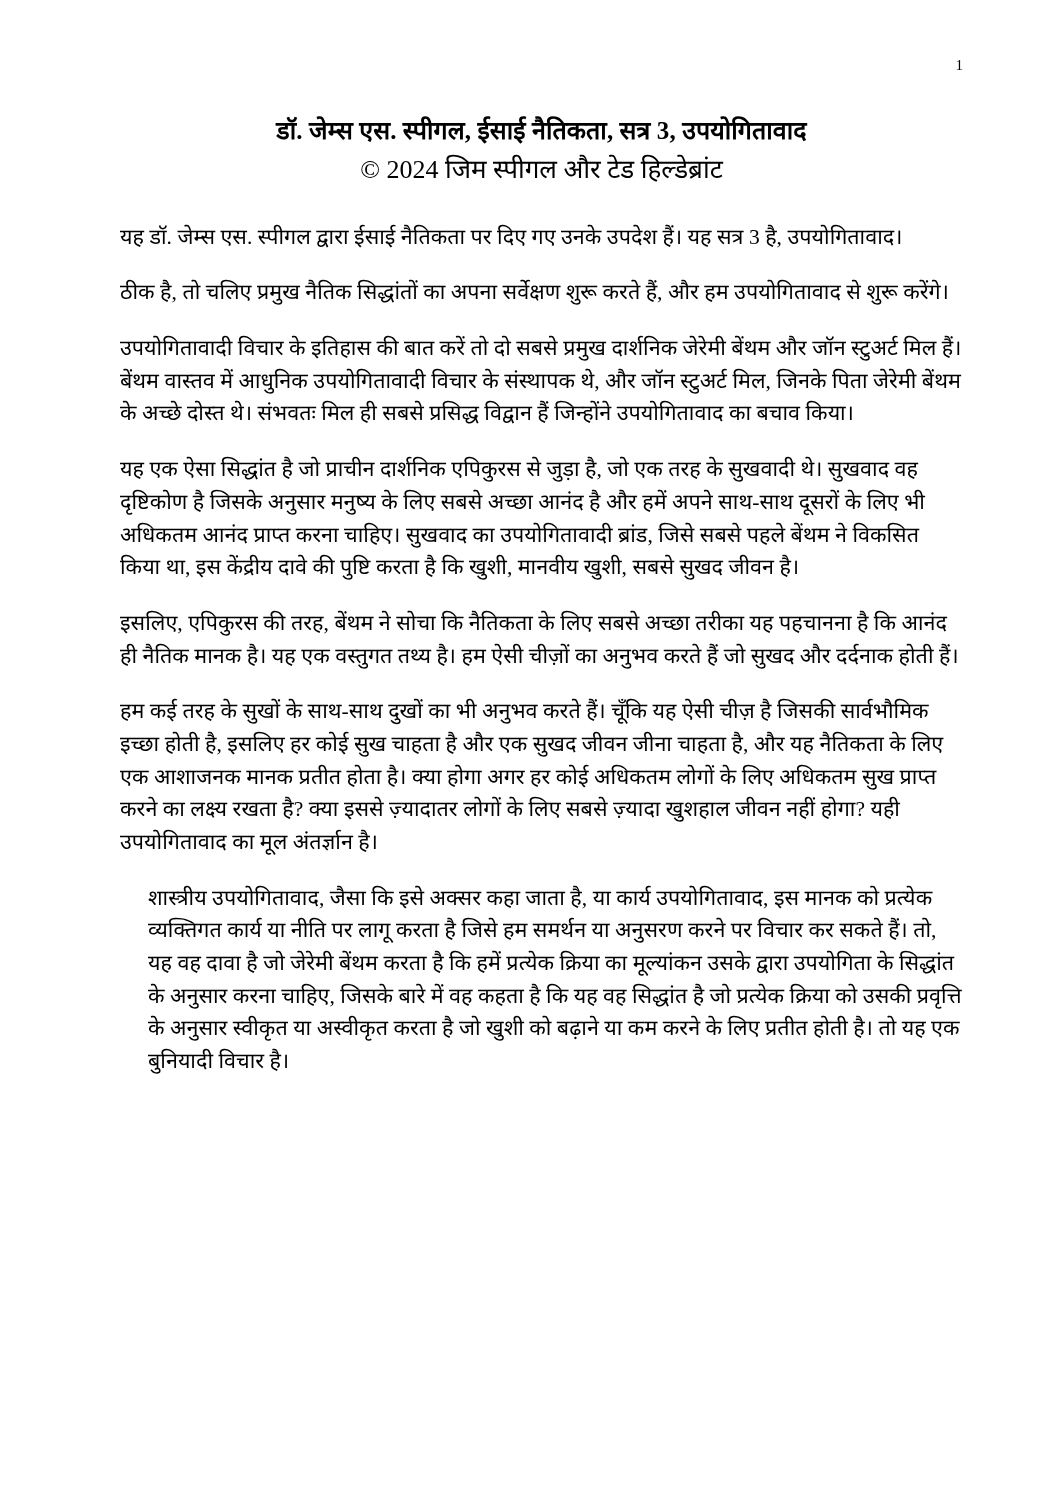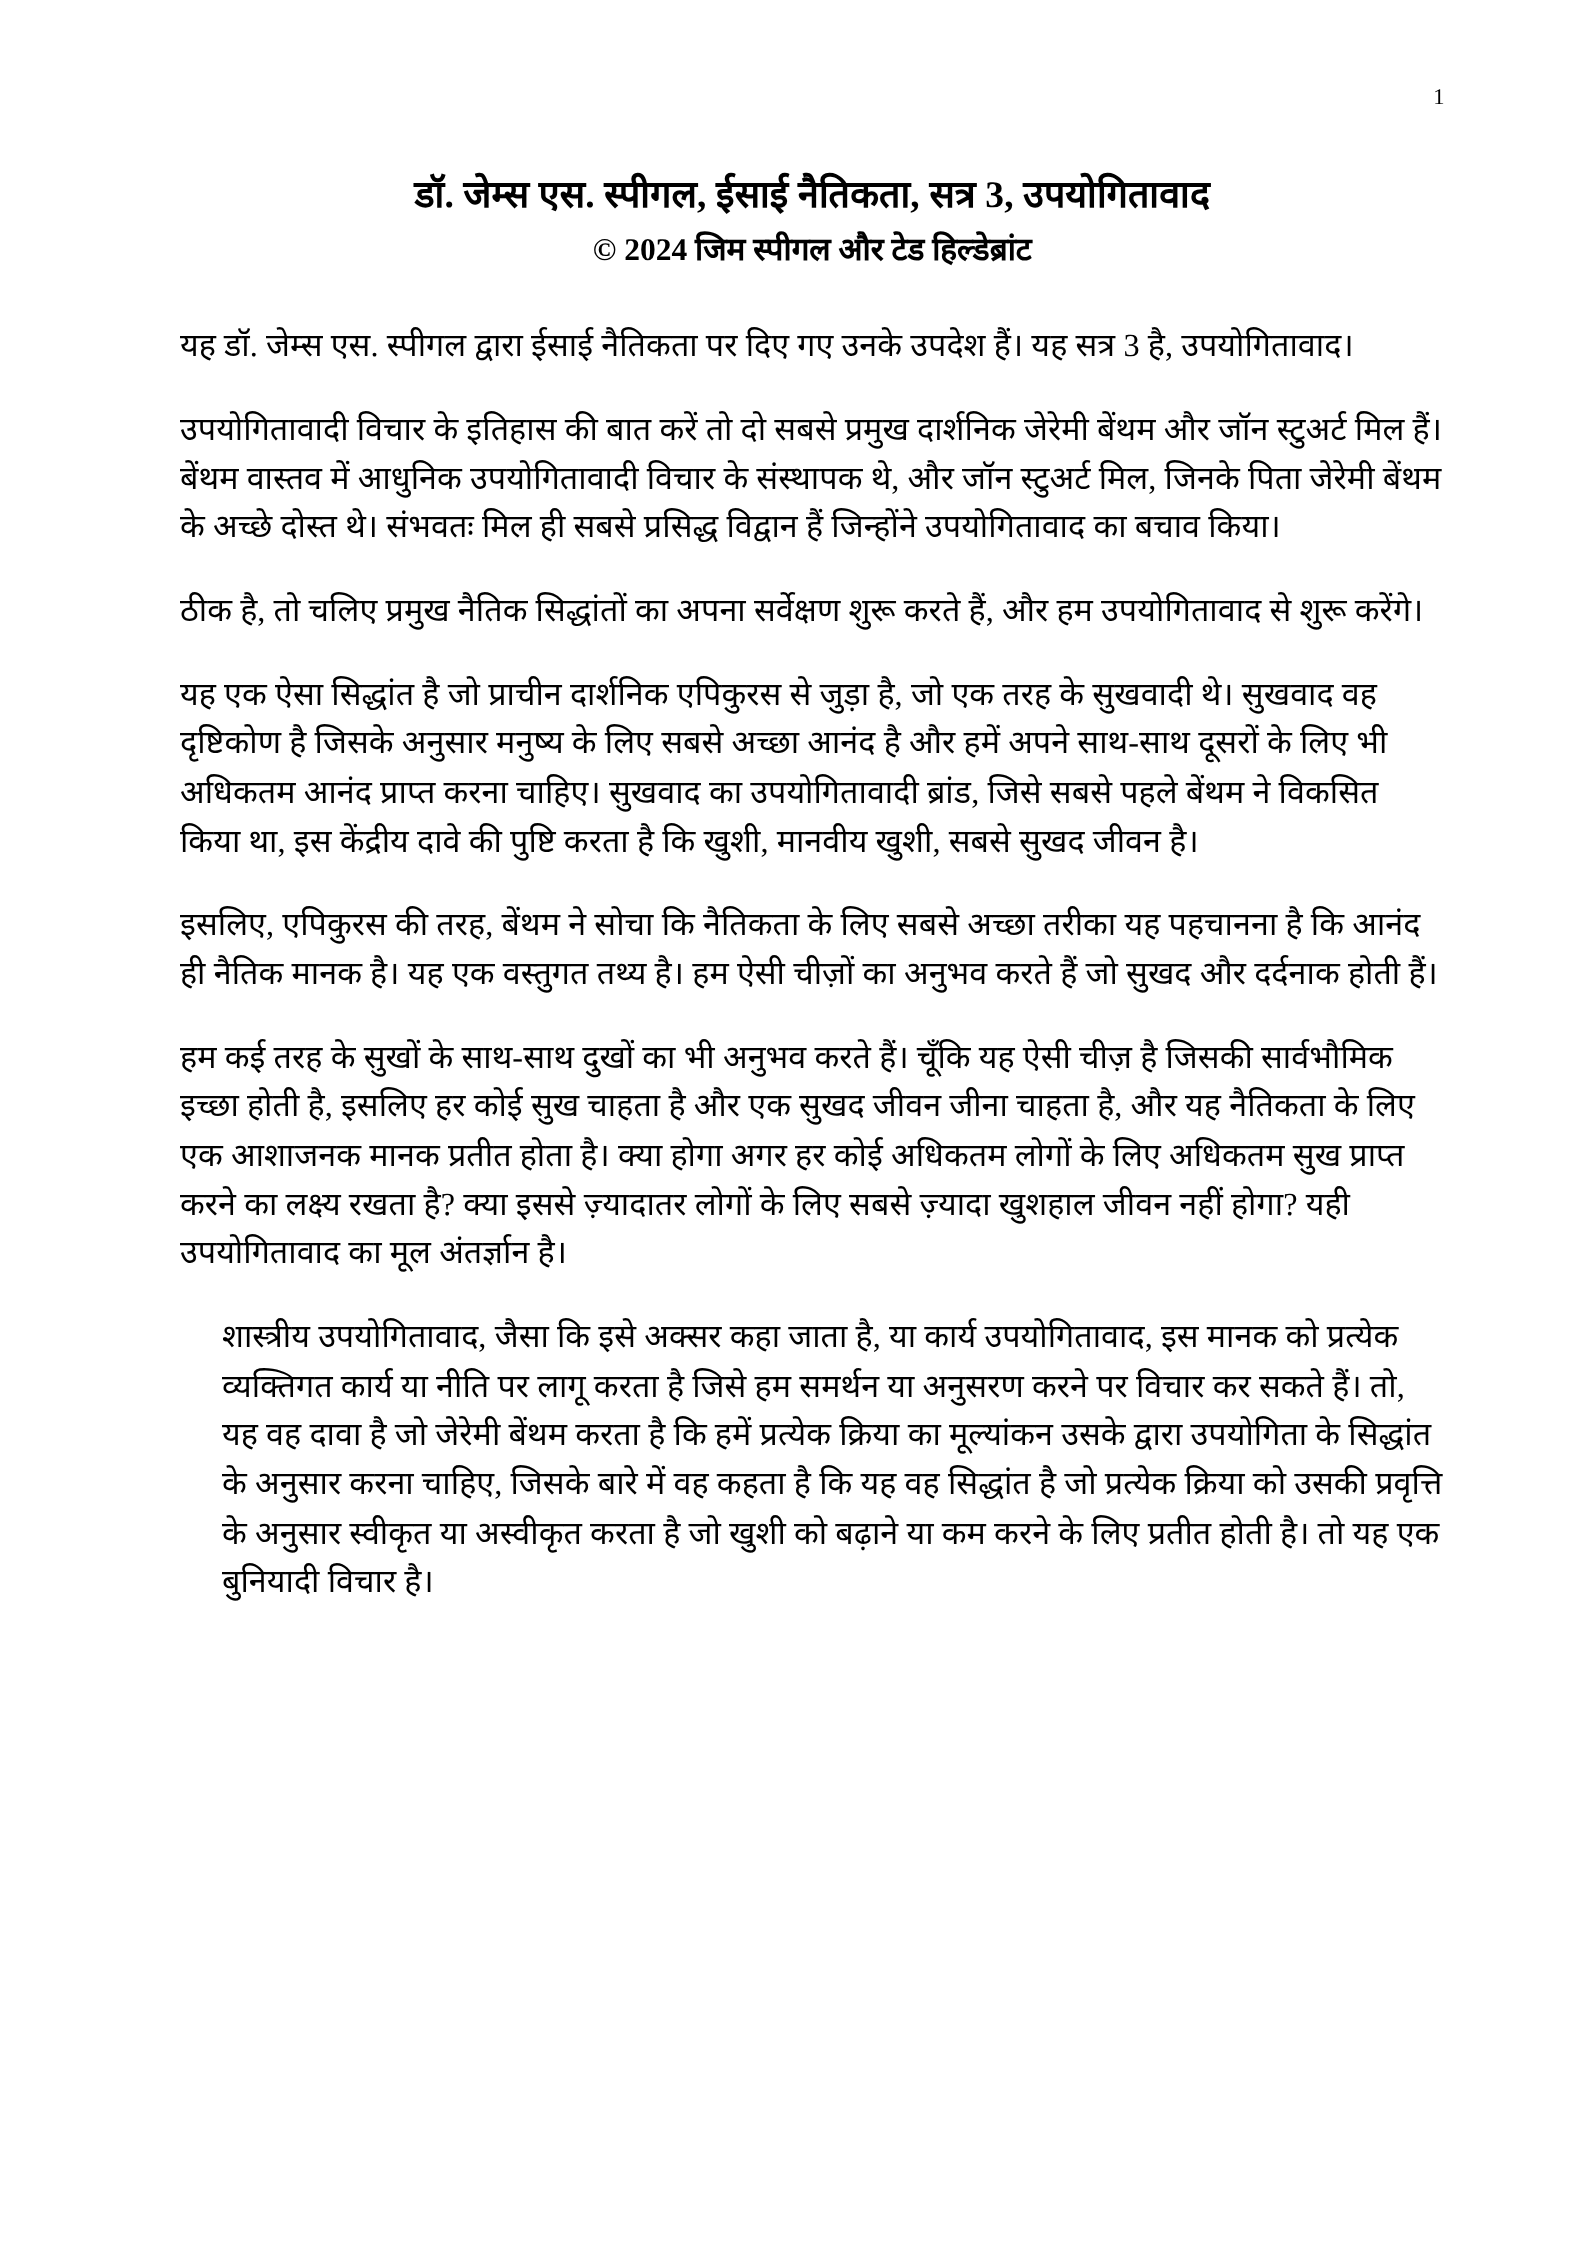--- a/index.html
+++ b/index.html
@@ -31,23 +31,23 @@
     margin: 62px 0 0 0;
     text-align: center;
     font-size: 25px;
     font-weight: bold;
     line-height: 1.32;
     letter-spacing: 0.1px;
   }
   .copyright {
     margin: 6px 0 0 0;
     text-align: center;
-    font-size: 21px;
+    font-size: 26px;
     line-height: 1.3;
-    font-weight: bold;
+    font-weight: normal;
   }
   .body-text {
     margin-top: 34px;
   }
   .para {
     font-size: 21.5px;
     line-height: 1.52;
     text-align: left;
     margin: 0 0 23px 0;
     letter-spacing: 0.05px;
@@ -63,21 +63,21 @@
 <div class="page">
 
   <div class="page-number">1</div>
 
   <h1 class="doc-title">डॉ. जेम्स एस. स्पीगल, ईसाई नैतिकता, सत्र 3, उपयोगितावाद</h1>
 
   <div class="copyright">© 2024 जिम स्पीगल और टेड हिल्डेब्रांट</div>
 
   <div class="body-text">
     <p class="para">यह डॉ. जेम्स एस. स्पीगल द्वारा ईसाई नैतिकता पर दिए गए उनके उपदेश हैं। यह सत्र 3 है, उपयोगितावाद।</p>
+    <p class="para">ठीक है, तो चलिए प्रमुख नैतिक सिद्धांतों का अपना सर्वेक्षण शुरू करते हैं, और हम उपयोगितावाद से शुरू करेंगे।</p>
     <p class="para">उपयोगितावादी विचार के इतिहास की बात करें तो दो सबसे प्रमुख दार्शनिक जेरेमी बेंथम और जॉन स्टुअर्ट मिल हैं। बेंथम वास्तव में आधुनिक उपयोगितावादी विचार के संस्थापक थे, और जॉन स्टुअर्ट मिल, जिनके पिता जेरेमी बेंथम के अच्छे दोस्त थे। संभवतः मिल ही सबसे प्रसिद्ध विद्वान हैं जिन्होंने उपयोगितावाद का बचाव किया।</p>
-    <p class="para">ठीक है, तो चलिए प्रमुख नैतिक सिद्धांतों का अपना सर्वेक्षण शुरू करते हैं, और हम उपयोगितावाद से शुरू करेंगे।</p>
     <p class="para">यह एक ऐसा सिद्धांत है जो प्राचीन दार्शनिक एपिकुरस से जुड़ा है, जो एक तरह के सुखवादी थे। सुखवाद वह दृष्टिकोण है जिसके अनुसार मनुष्य के लिए सबसे अच्छा आनंद है और हमें अपने साथ-साथ दूसरों के लिए भी अधिकतम आनंद प्राप्त करना चाहिए। सुखवाद का उपयोगितावादी ब्रांड, जिसे सबसे पहले बेंथम ने विकसित किया था, इस केंद्रीय दावे की पुष्टि करता है कि खुशी, मानवीय खुशी, सबसे सुखद जीवन है।</p>
     <p class="para">इसलिए, एपिकुरस की तरह, बेंथम ने सोचा कि नैतिकता के लिए सबसे अच्छा तरीका यह पहचानना है कि आनंद ही नैतिक मानक है। यह एक वस्तुगत तथ्य है। हम ऐसी चीज़ों का अनुभव करते हैं जो सुखद और दर्दनाक होती हैं।</p>
     <p class="para">हम कई तरह के सुखों के साथ-साथ दुखों का भी अनुभव करते हैं। चूँकि यह ऐसी चीज़ है जिसकी सार्वभौमिक इच्छा होती है, इसलिए हर कोई सुख चाहता है और एक सुखद जीवन जीना चाहता है, और यह नैतिकता के लिए एक आशाजनक मानक प्रतीत होता है। क्या होगा अगर हर कोई अधिकतम लोगों के लिए अधिकतम सुख प्राप्त करने का लक्ष्य रखता है? क्या इससे ज़्यादातर लोगों के लिए सबसे ज़्यादा खुशहाल जीवन नहीं होगा? यही उपयोगितावाद का मूल अंतर्ज्ञान है।</p>
     <p class="para">शास्त्रीय उपयोगितावाद, जैसा कि इसे अक्सर कहा जाता है, या कार्य उपयोगितावाद, इस मानक को प्रत्येक व्यक्तिगत कार्य या नीति पर लागू करता है जिसे हम समर्थन या अनुसरण करने पर विचार कर सकते हैं। तो, यह वह दावा है जो जेरेमी बेंथम करता है कि हमें प्रत्येक क्रिया का मूल्यांकन उसके द्वारा उपयोगिता के सिद्धांत के अनुसार करना चाहिए, जिसके बारे में वह कहता है कि यह वह सिद्धांत है जो प्रत्येक क्रिया को उसकी प्रवृत्ति के अनुसार स्वीकृत या अस्वीकृत करता है जो खुशी को बढ़ाने या कम करने के लिए प्रतीत होती है। तो यह एक बुनियादी विचार है।</p>
   </div>
 
 </div>
 
 </body></html>

